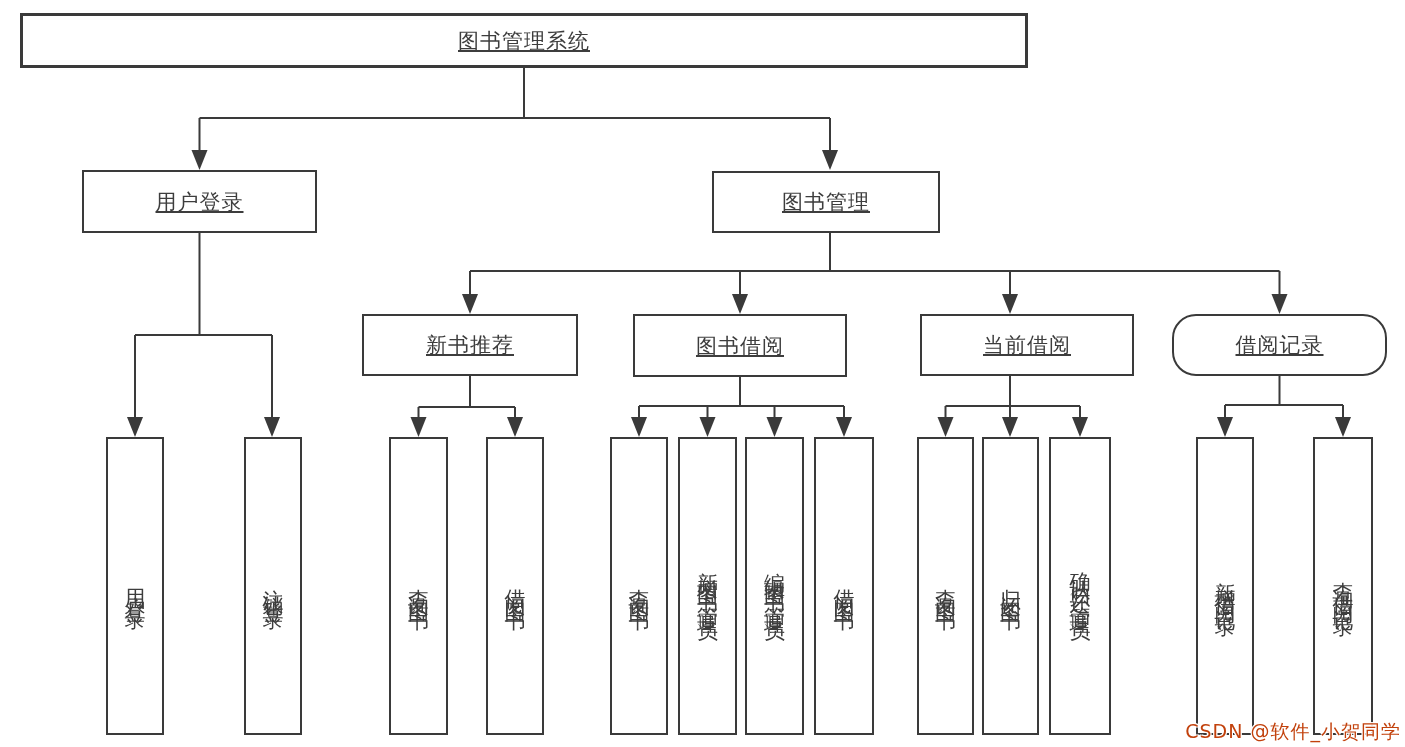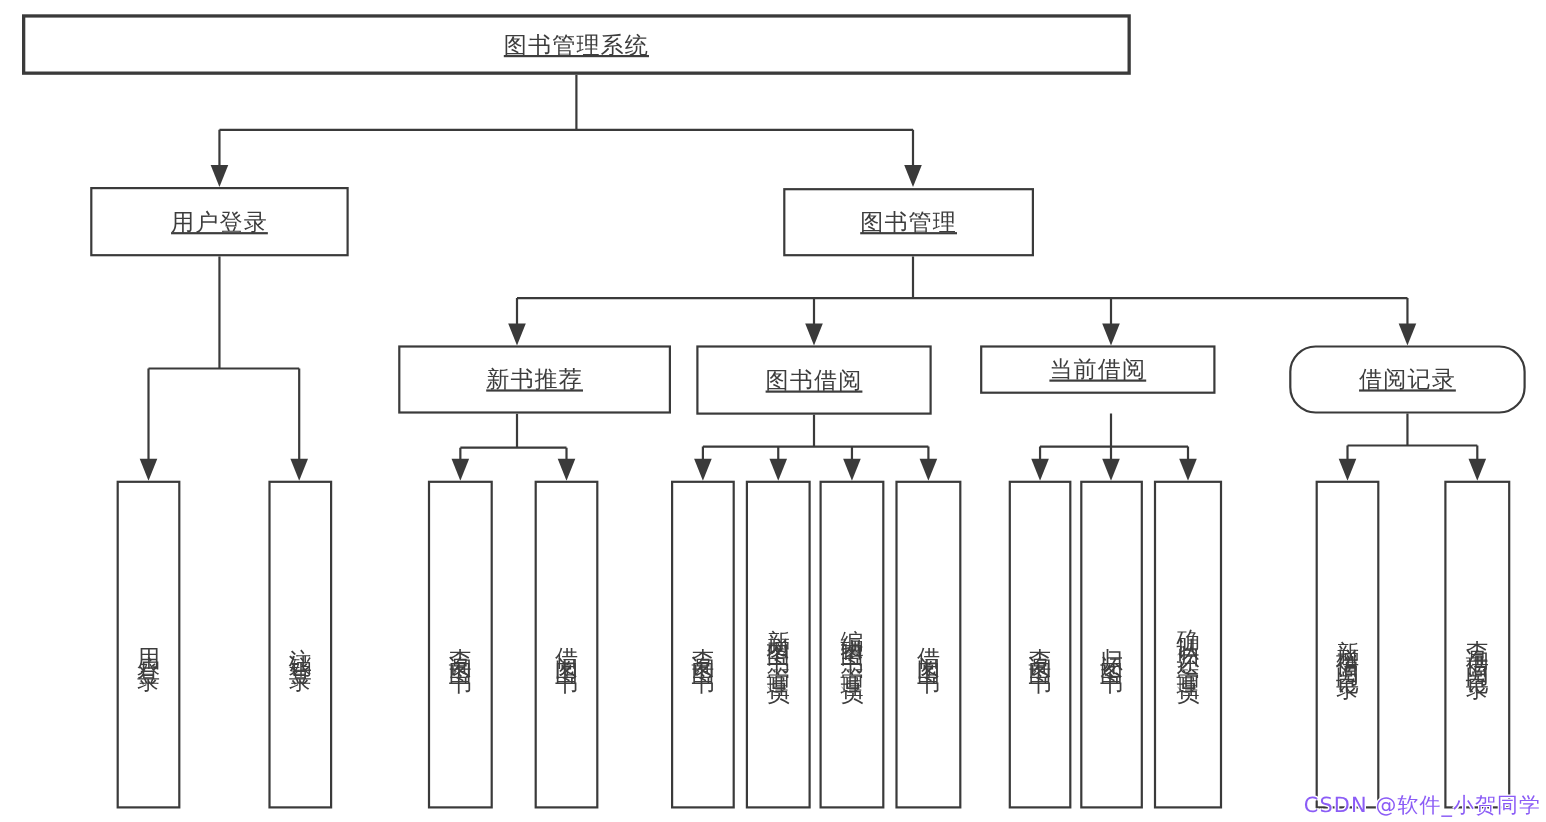--- a/index.html
+++ b/index.html
@@ -37,21 +37,21 @@
     letter-spacing: 7px;
     line-height: 1.15;
     color: #3d3d3d;
   }
   .watermark {
     position: absolute;
     right: 4px;
     bottom: 2px;
     font-size: 19px;
     letter-spacing: 1px;
-    color: #8b5cf6;
+    color: #c2410c;
     text-shadow: 1px 1px 0 #fff, -1px -1px 0 #fff, 1px -1px 0 #fff, -1px 1px 0 #fff;
     white-space: nowrap;
   }
 </style>
 </head>
 <body>
 
 <div class="stage">
 
   <svg class="wires" width="1405" height="747" viewBox="0 0 1405 747" aria-hidden="true">
@@ -91,27 +91,27 @@
     <span class="h-label">图书管理系统</span>
   </div>
 
   <div class="box" style="left:82px; top:170px; width:235px; height:63px;">
     <span class="h-label">用户登录</span>
   </div>
   <div class="box" style="left:712px; top:171px; width:228px; height:62px;">
     <span class="h-label">图书管理</span>
   </div>
 
-  <div class="box" style="left:362px; top:314px; width:248px; height:62px;">
+  <div class="box" style="left:362px; top:314px; width:216px; height:62px;">
     <span class="h-label">新书推荐</span>
   </div>
   <div class="box" style="left:633px; top:314px; width:214px; height:63px;">
     <span class="h-label">图书借阅</span>
   </div>
-  <div class="box" style="left:891px; top:314px; width:214px; height:44px;">
+  <div class="box" style="left:920px; top:314px; width:214px; height:62px;">
     <span class="h-label">当前借阅</span>
   </div>
   <div class="box" style="left:1172px; top:314px; width:215px; height:62px;border-radius:24px;">
     <span class="h-label">借阅记录</span>
   </div>
 
   <div class="box" style="left:106px; top:437px; width:58px; height:298px;">
     <span class="v-label">用户登录</span>
   </div>
   <div class="box" style="left:244px; top:437px; width:58px; height:298px;">

